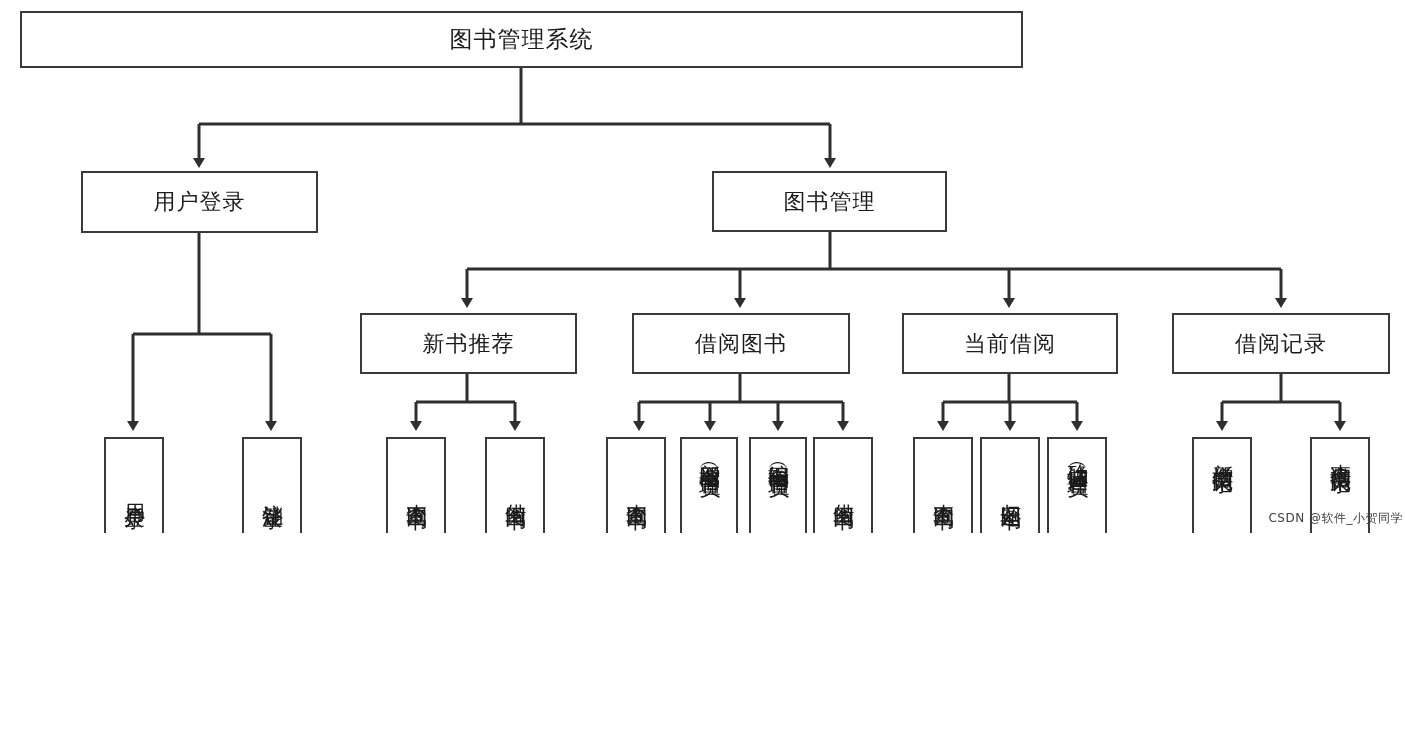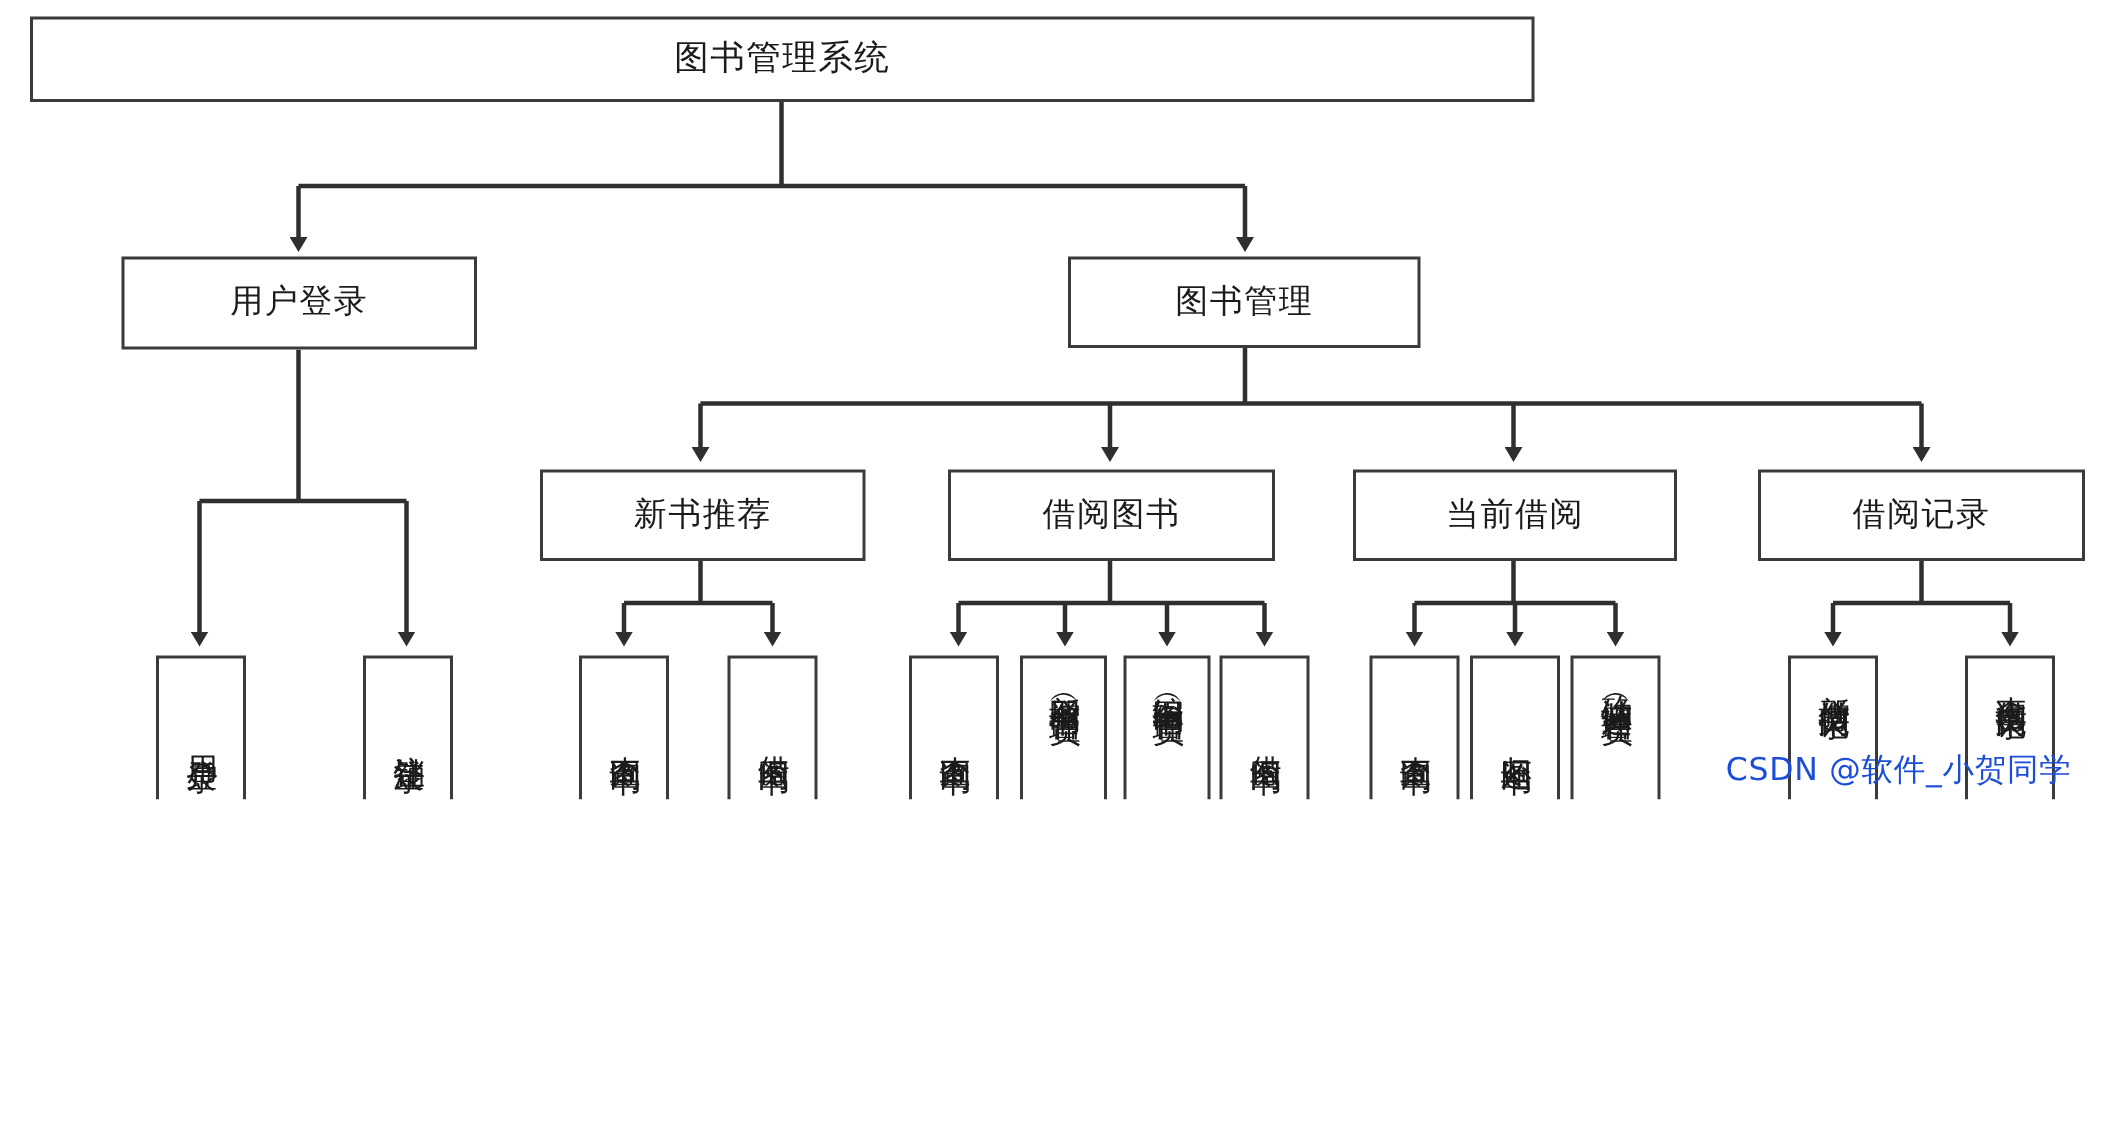--- a/index.html
+++ b/index.html
@@ -64,24 +64,24 @@
     max-height: 283px;
   }
   .node.vertical.mid .label {
     margin-top: 42px;
   }
   .node.vertical.tall .label {
     margin-top: 2px;
   }
   .watermark {
     position: absolute;
-    right: 24px;
+    right: 2px;
     bottom: 6px;
-    font-size: 21px;
-    color: #1d4ed8;
+    font-size: 12px;
+    color: #404040;
     letter-spacing: 0.5px;
     z-index: 3;
     white-space: nowrap;
   }
 </style>
 </head>
 <body>
 
 <div id="canvas">
 

